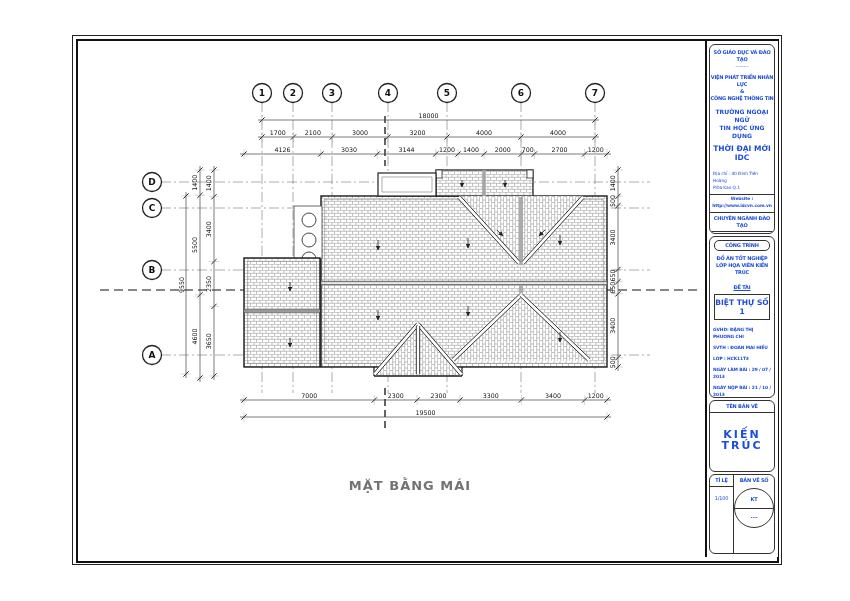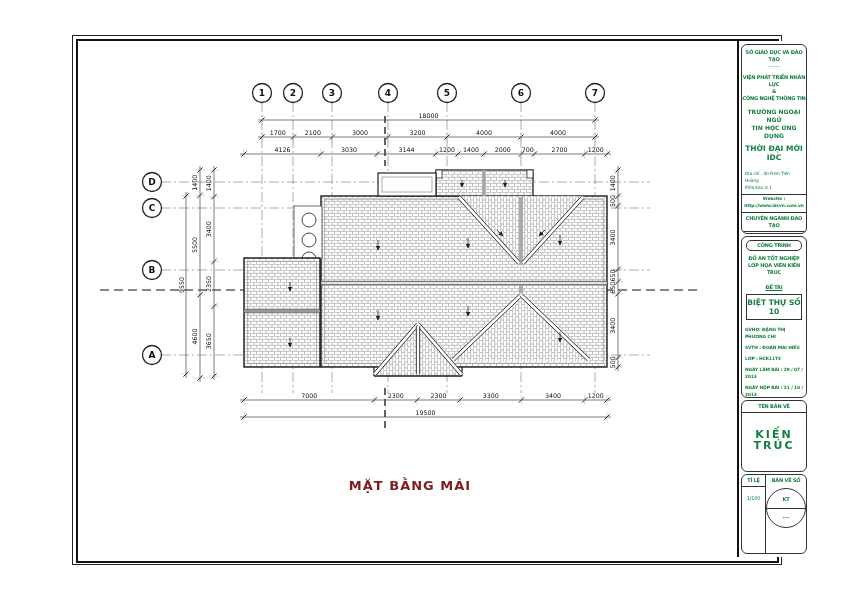--- a/index.html
+++ b/index.html
@@ -2,24 +2,24 @@
 <html><head>
 <meta charset="utf-8">
 <style>
   html,body{margin:0;padding:0;background:#fff;}
   body{font-family:"DejaVu Sans", "Liberation Sans", sans-serif;}
   .sheet{position:relative;width:850px;height:601px;background:#fff;overflow:hidden;}
   .border-outer{position:absolute;left:72px;top:35px;width:708px;height:528px;border:1px solid #222;}
   .border-inner{position:absolute;left:76px;top:39px;width:699px;height:520px;border:2px solid #111;}
   #plan-svg{position:absolute;left:0;top:0;}
   .plan-title{position:absolute;left:300px;top:478px;width:220px;text-align:center;
-    font-size:13px;font-weight:bold;letter-spacing:1px;color:#7f1d1d;}
+    font-size:13px;font-weight:bold;letter-spacing:1px;color:#737373;}
   
   .titleblock{position:absolute;left:705px;top:41px;width:71px;height:516px;background:#fff;
-    border-left:2px solid #111;color:#15803d;margin-left:32px;}
+    border-left:2px solid #111;color:#1d4ed8;}
   .tb-box{position:absolute;left:2px;right:3px;border:1px solid #333;border-radius:6px;background:#fff;overflow:hidden;}
   .secA{top:3px;height:188px;}
   .secB{top:195px;height:160px;}
   .secC{top:359px;height:70px;}
   .secD{top:433px;height:78px;}
   .c{text-align:center;}
   .b{font-weight:bold;}
   .t5{font-size:5px;line-height:7px;letter-spacing:-0.2px;}
   .t45{font-size:4.4px;line-height:7px;letter-spacing:-0.1px;}
   .t6{font-size:6px;line-height:8px;}
@@ -333,21 +333,21 @@
       <div class="t45 b c rule">Website : http://www.idcvn.com.vn</div>
       <div class="t5 b c rule hdr">CHUYÊN NGÀNH ĐÀO TẠO</div>
 
     </div>
 
     <div class="tb-box secB">
       <div class="pill t5 b c">CÔNG TRÌNH</div>
       <div class="t5 b c mt4">ĐỒ ÁN TỐT NGHIỆP</div>
       <div class="t5 b c">LỚP HỌA VIÊN KIẾN TRÚC</div>
       <div class="t5 b c und mt8">ĐỀ TÀI</div>
-      <div class="inner-box c t8 b">BIỆT THỰ SỐ 10</div>
+      <div class="inner-box c t8 b">BIỆT THỰ SỐ 1</div>
       <div class="t45 b info mt6">GVHD: ĐẶNG THỊ PHƯƠNG CHI</div>
       <div class="t45 b info mt4">SVTH : ĐOÀN MAI HIẾU</div>
       <div class="t45 b info mt4">LỚP    : HCK11T3</div>
       <div class="t45 b info mt4">NGÀY LÀM BÀI    : 29 / 07 / 2013</div>
       <div class="t45 b info mt4">NGÀY NỘP BÀI   : 21 / 10 / 2013</div>
     </div>
 
     <div class="tb-box secC">
       <div class="t5 b c hdr">TÊN BẢN VẼ</div>
       <div class="t9 b c" style="margin-top:16px;letter-spacing:2px;">KIẾN TRÚC</div>

